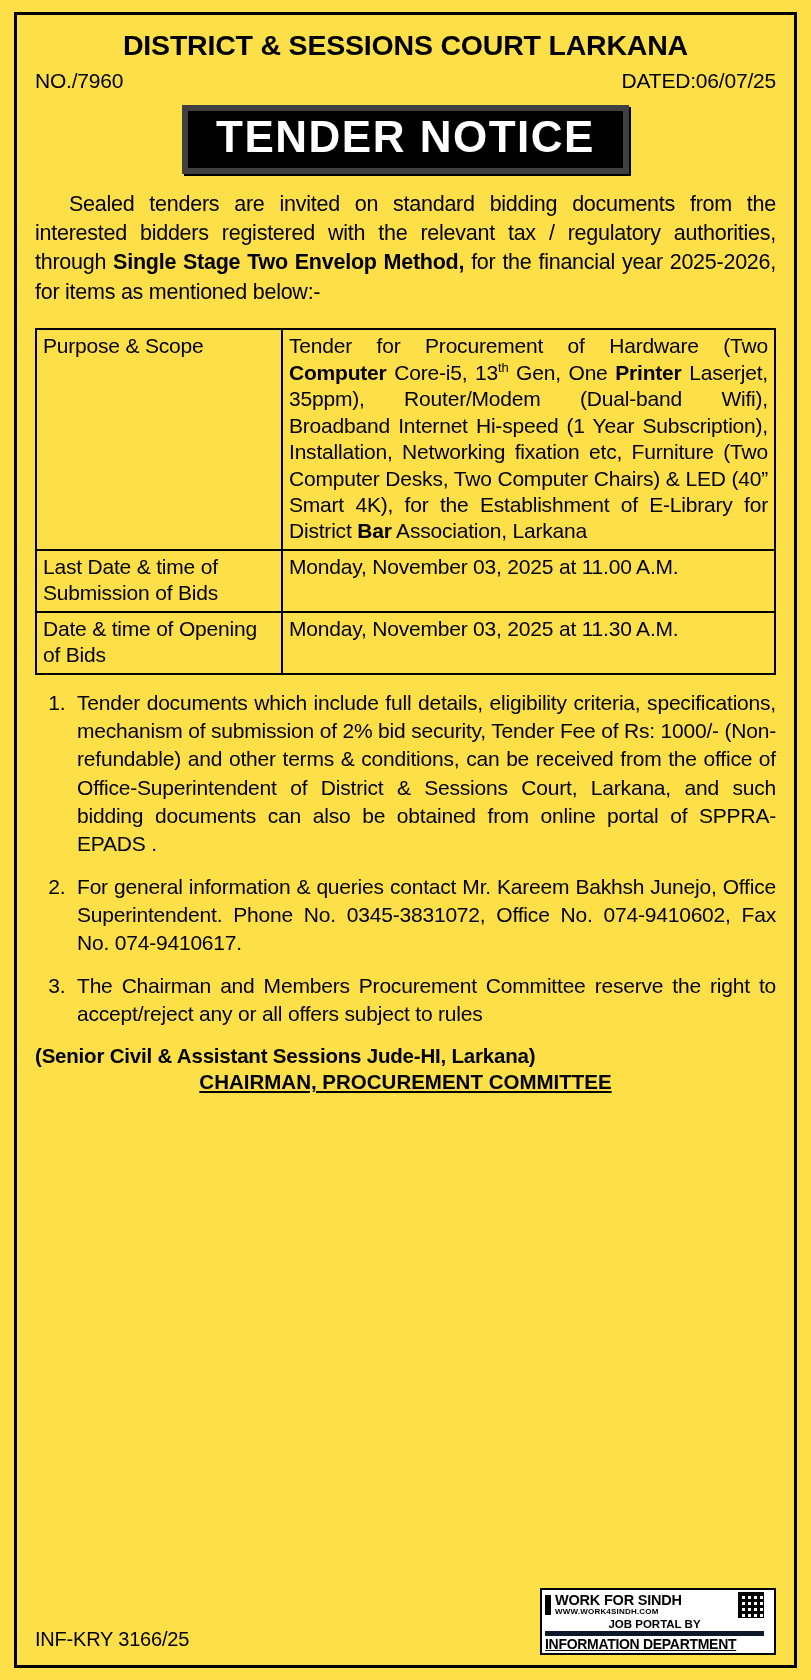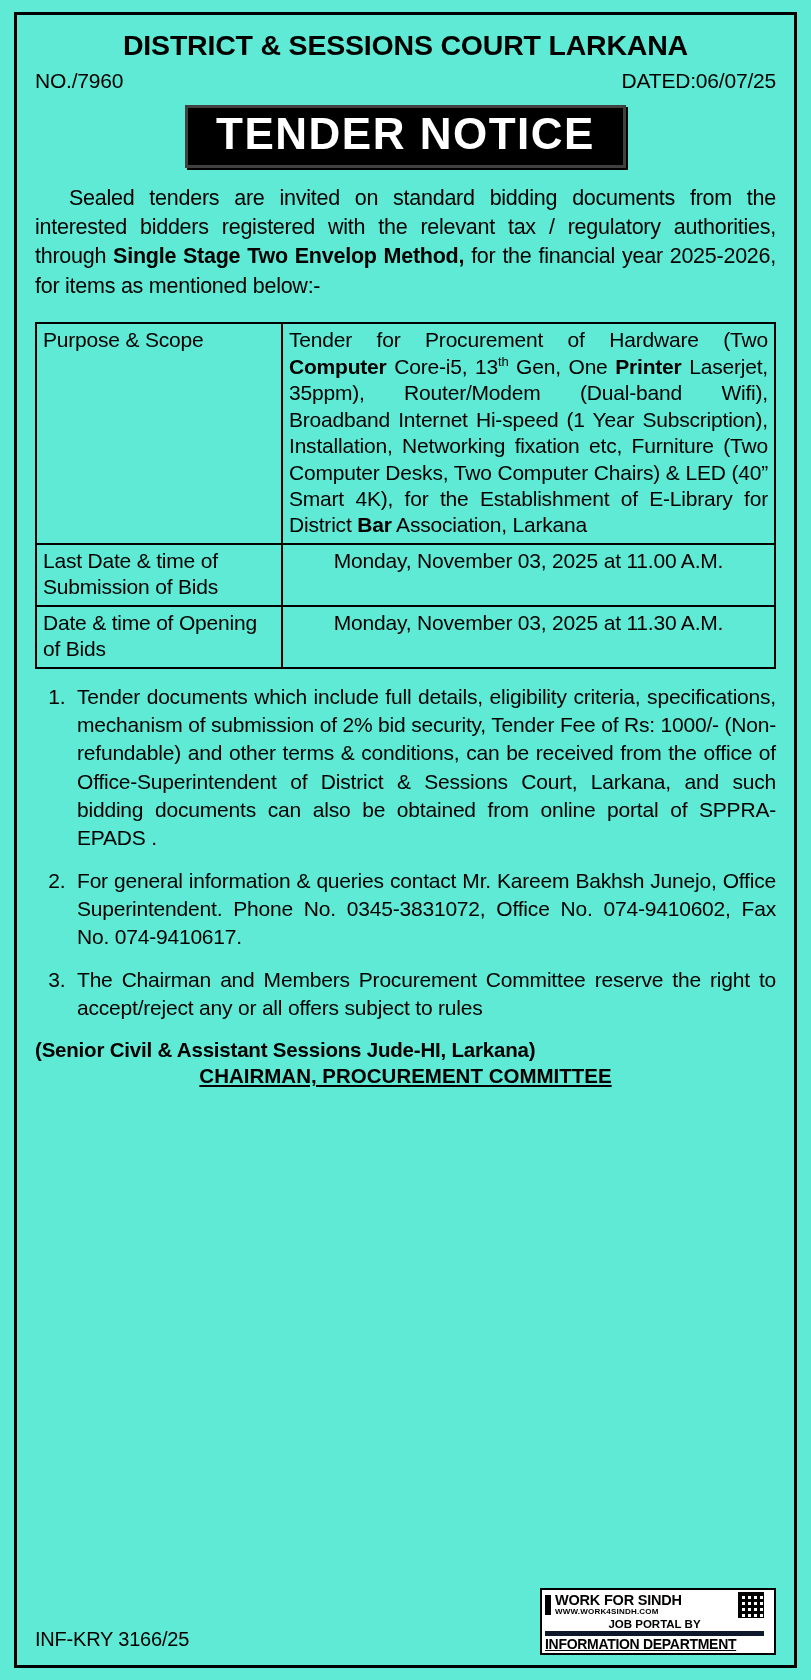--- a/index.html
+++ b/index.html
@@ -10,21 +10,21 @@
   body {
     width: 811px;
     height: 1680px;
     font-family: "Liberation Sans", sans-serif;
     color: #000;
   }
   .page {
     position: relative;
     width: 811px;
     height: 1680px;
-    background: #5eead4;
+    background: #fde047;
     box-sizing: border-box;
     padding: 12px 14px;
   }
   .frame {
     border: 3px solid #000;
     width: 100%;
     height: 100%;
     box-sizing: border-box;
     padding: 10px 18px 8px 18px;
     position: relative;
@@ -50,21 +50,21 @@
     margin-top: 12px;
   }
   .tender-banner {
     background: #000;
     color: #fff;
     font-size: 44px;
     font-weight: bold;
     letter-spacing: 1.5px;
     padding: 4px 28px 8px 28px;
     line-height: 1.02;
-    border: 3px solid #404040;
+    border: 6px solid #404040;
     box-shadow: 2px 2px 0 #000;
   }
   .intro {
     margin-top: 16px;
     font-size: 21.5px;
     line-height: 1.36;
     text-align: justify;
     text-justify: inter-word;
     letter-spacing: -0.25px;
   }
@@ -81,21 +81,21 @@
   table.spec td {
     border: 2px solid #000;
     vertical-align: top;
     padding: 3px 6px 4px 6px;
     font-size: 21px;
     line-height: 1.26;
     letter-spacing: -0.2px;
   }
   table.spec td.label { width: 232px; }
   table.spec td.value { text-align: justify; text-justify: inter-word; }
-  table.spec td.value.nojust { text-align: center; margin-top: 29px; }
+  table.spec td.value.nojust { text-align: left; margin-top: 29px; }
   sup { font-size: 0.62em; vertical-align: super; }
 
   ol.notes {
     margin: 14px 0 0 0;
     padding: 0 0 0 36px;
     font-size: 21px;
     line-height: 1.35;
     letter-spacing: -0.2px;
   }
   ol.notes li {

